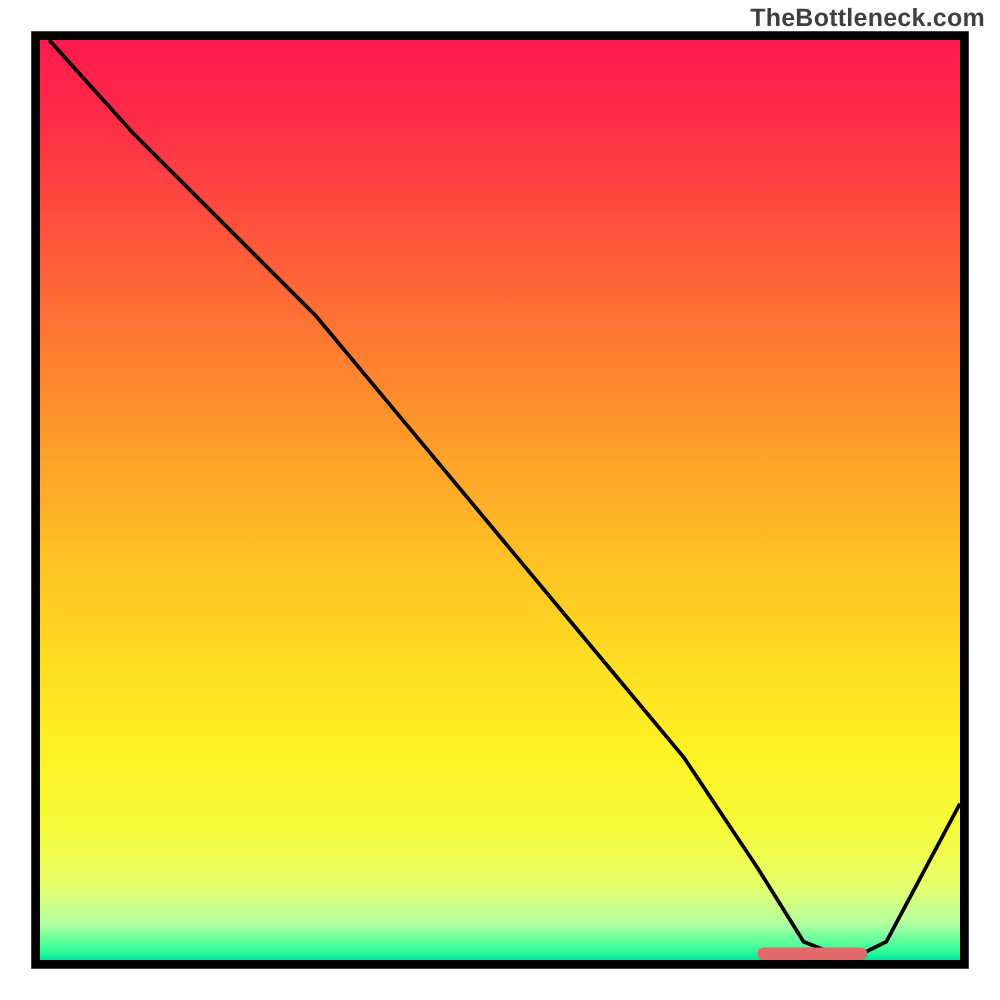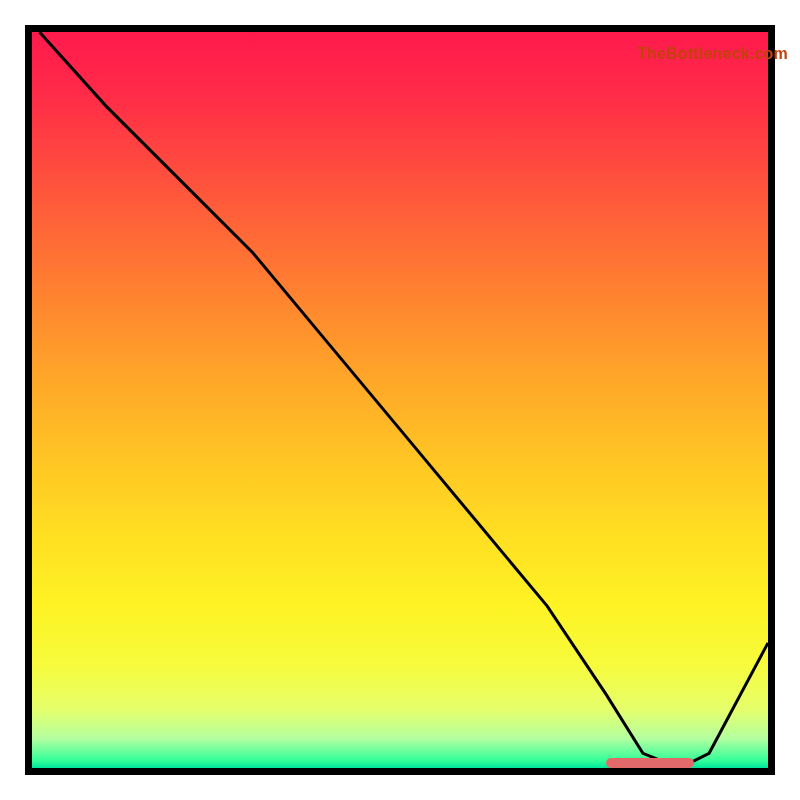--- a/index.html
+++ b/index.html
@@ -8,26 +8,25 @@
     width: 800px;
     height: 800px;
     background: #ffffff;
     font-family: Arial, Helvetica, sans-serif;
     overflow: hidden;
   }
   .watermark {
     position: absolute;
     top: 4px;
     right: 12px;
-    font-size: 16px;
+    font-size: 20px;
     font-weight: bold;
-    color: #c2410c;
+    color: #404040;
     letter-spacing: 0.2px;
     z-index: 20;
-    margin-top: 41px;
   }
   .frame {
     position: absolute;
     left: 25px;
     top: 25px;
     width: 750px;
     height: 750px;
     border: 7px solid #000;
     box-sizing: border-box;
     overflow: hidden;

